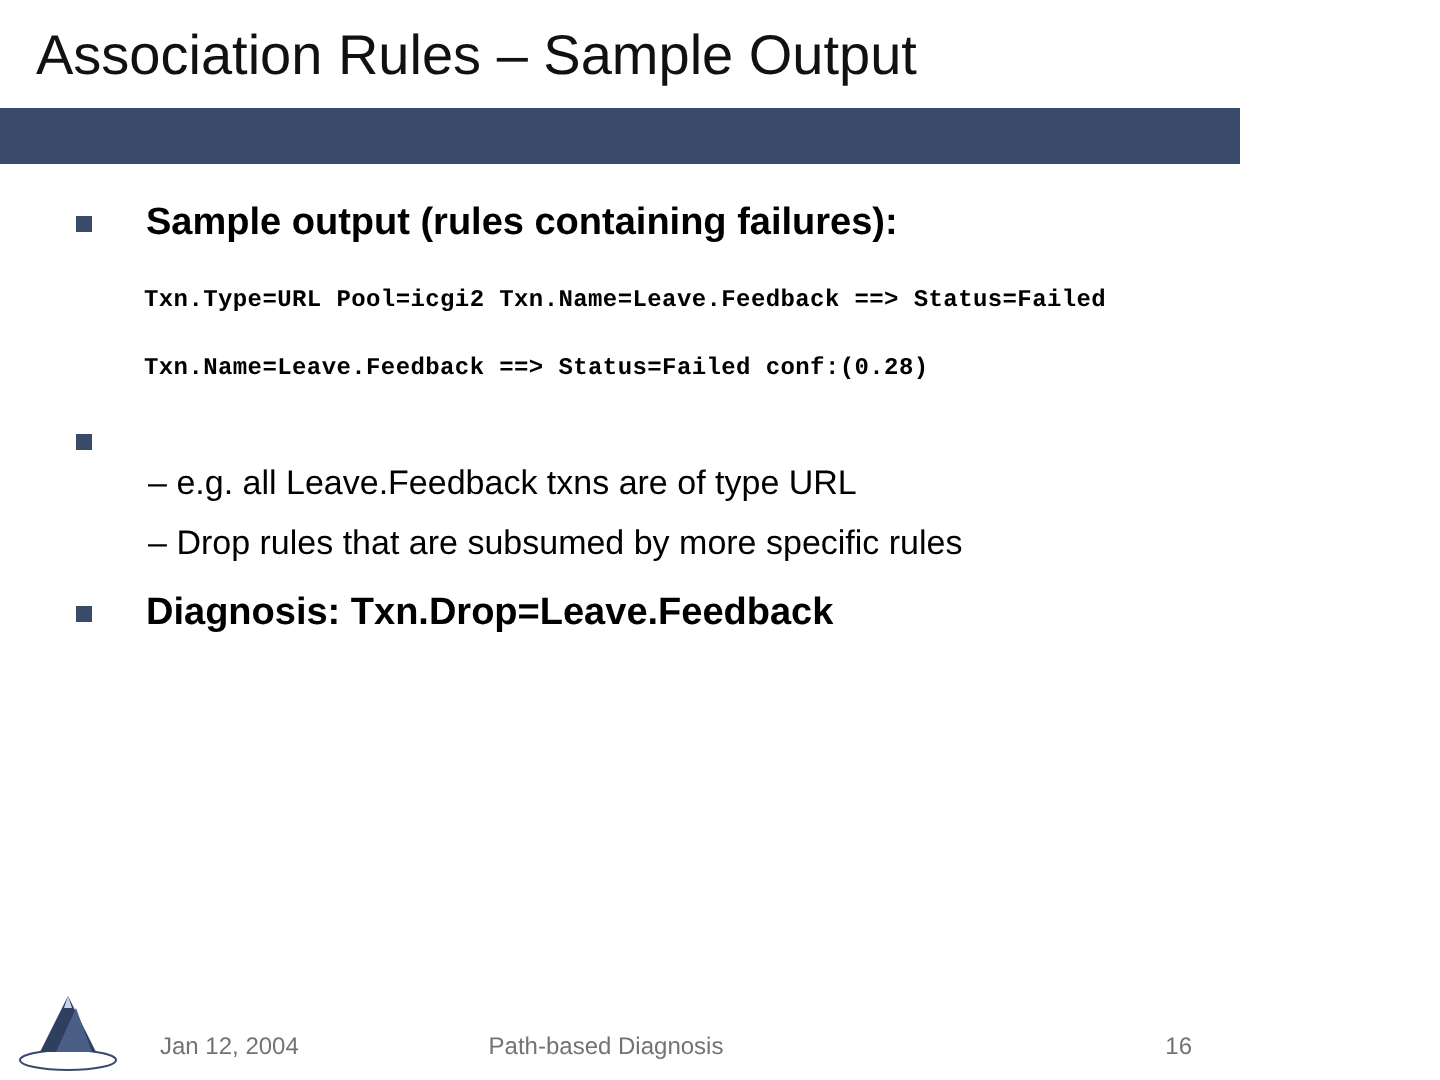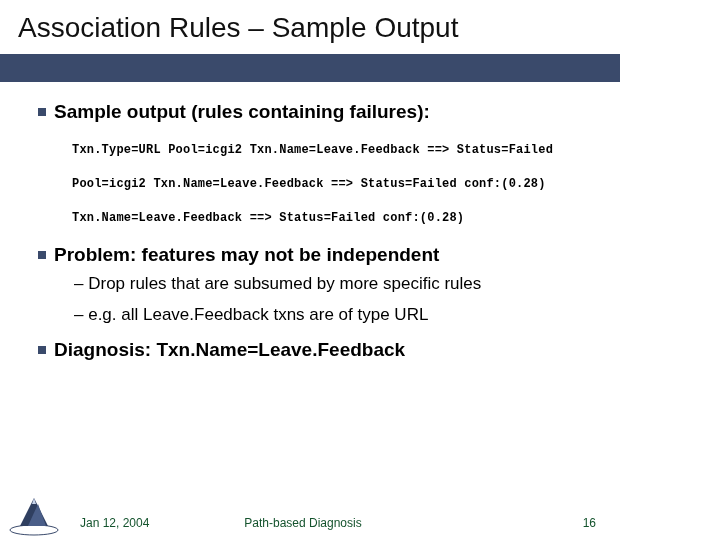--- a/index.html
+++ b/index.html
@@ -4,30 +4,30 @@
 <style>
   * { margin:0; padding:0; box-sizing:border-box; }
   html, body { width:720px; height:540px; font-family:Verdana, Arial, sans-serif; background:#fff; color:#000; overflow:hidden; }
   .slide { width:620px; height:540px; position:relative; }
   .title-area { padding:12px 18px 4px 18px; }
   .title { font-size:28px; font-weight:400; color:#111; margin-bottom:6px; }
   .title-bar { width:100%; height:28px; background:#3a4a6b; }
   .content { padding:12px 24px 0 24px; }
   ul.outer { list-style:none; margin-left:14px; }
   ul.outer > li { margin:6px 0 10px 0; }
-  ul.outer > li > .row { display:flex; align-items:flex-start; gap:8px; }
+  ul.outer > li > .row { display:flex; align-items:flex-start; gap:27px; }
   .sq-bullet { width:8px; height:8px; background:#3a4a6b; flex:0 0 auto; margin-top:8px; }
   .lead { font-size:19px; font-weight:700; line-height:1.3; }
   .mono-block { margin:6px 0 4px 34px; }
   .mono-block div { font-family:"Courier New", monospace; font-size:12px; font-weight:700; letter-spacing:0.2px; line-height:1.5; margin:16px 0; }
   .mono-indent { padding-left:24px; }
   ul.inner { list-style:none; margin:4px 0 0 36px; }
   ul.inner li { font-size:17px; line-height:1.55; margin:4px 0; }
   ul.inner li::before { content:"– "; }
-  .footer { position:absolute; left:0; right:0; bottom:10px; padding:0 24px; display:flex; align-items:center; justify-content:space-between; font-size:12px; color:#14532d;margin-top:32px; }
+  .footer { position:absolute; left:0; right:0; bottom:10px; padding:0 24px; display:flex; align-items:center; justify-content:space-between; font-size:12px; color:#737373;margin-top:32px; }
   .footer .center { position:absolute; left:0; right:14px; text-align:center; }
   .logo { position:absolute; left:6px; bottom:4px; width:56px; height:46px; }
 </style>
 </head>
 <body>
 <div class="slide">
 
 <div class="title-area">
   <div class="title">Association Rules – Sample Output</div>
 </div>
@@ -35,38 +35,36 @@
 
 <div class="content">
   <ul class="outer">
     <li>
       <div class="row">
         <span class="sq-bullet"></span>
         <span class="lead">Sample output (rules containing failures):</span>
       </div>
       <div class="mono-block">
         <div>Txn.Type=URL Pool=icgi2 Txn.Name=Leave.Feedback ==&gt; Status=Failed</div>
-        <div>Pool=icgi2 Txn.Name=Leave.Feedback ==&gt; Status=Failed conf:(0.28)</div>
         <div>Txn.Name=Leave.Feedback ==&gt; Status=Failed conf:(0.28)</div>
       </div>
     </li>
     <li>
       <div class="row">
         <span class="sq-bullet"></span>
-        <span class="lead">Problem: features may not be independent</span>
       </div>
       <ul class="inner">
+        <li>e.g. all Leave.Feedback txns are of type URL</li>
         <li>Drop rules that are subsumed by more specific rules</li>
-        <li>e.g. all Leave.Feedback txns are of type URL</li>
       </ul>
     </li>
     <li>
       <div class="row">
         <span class="sq-bullet"></span>
-        <span class="lead">Diagnosis: Txn.Name=Leave.Feedback</span>
+        <span class="lead">Diagnosis: Txn.Drop=Leave.Feedback</span>
       </div>
     </li>
   </ul>
 </div>
 
 <svg class="logo" viewBox="0 0 56 46">
   <ellipse cx="28" cy="40" rx="24" ry="5" fill="none" stroke="#3a4a6b" stroke-width="1"></ellipse>
   <polygon points="14,36 28,8 42,36" fill="#2f3f60"></polygon>
   <polygon points="22,36 32,14 40,36" fill="#4a5e88"></polygon>
   <polygon points="28,8 30,14 26,14" fill="#c8d4ea"></polygon>

